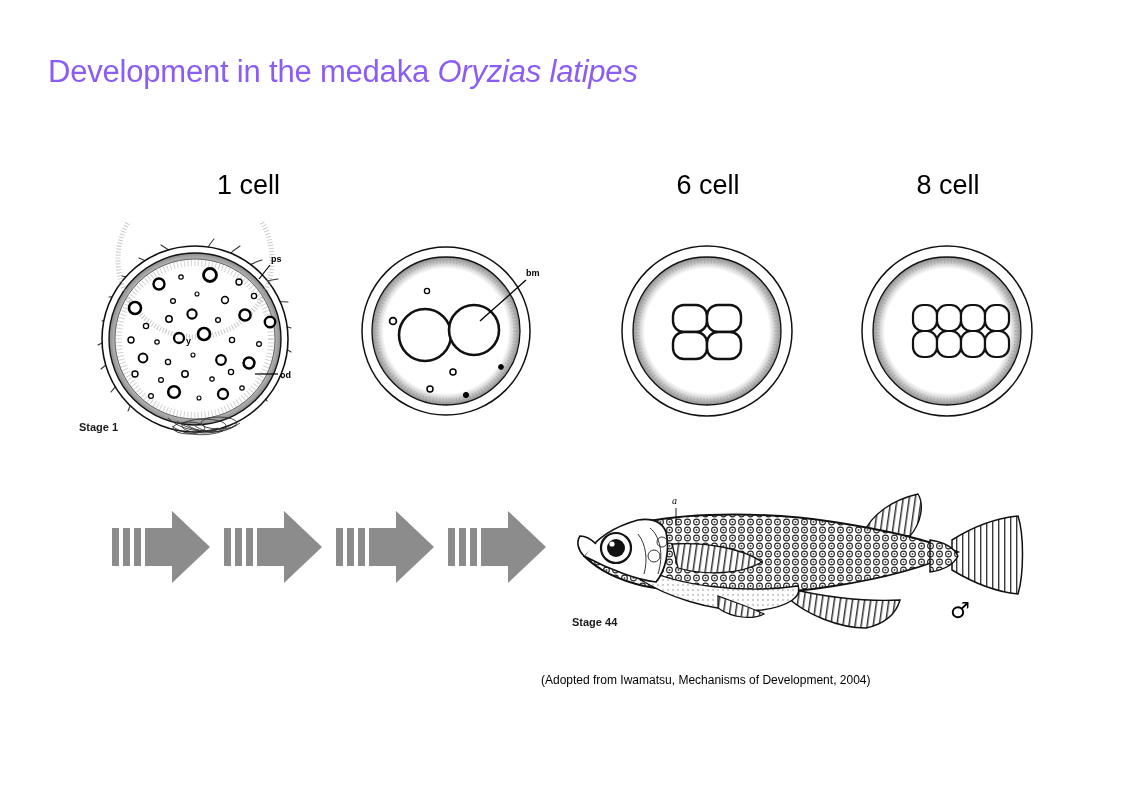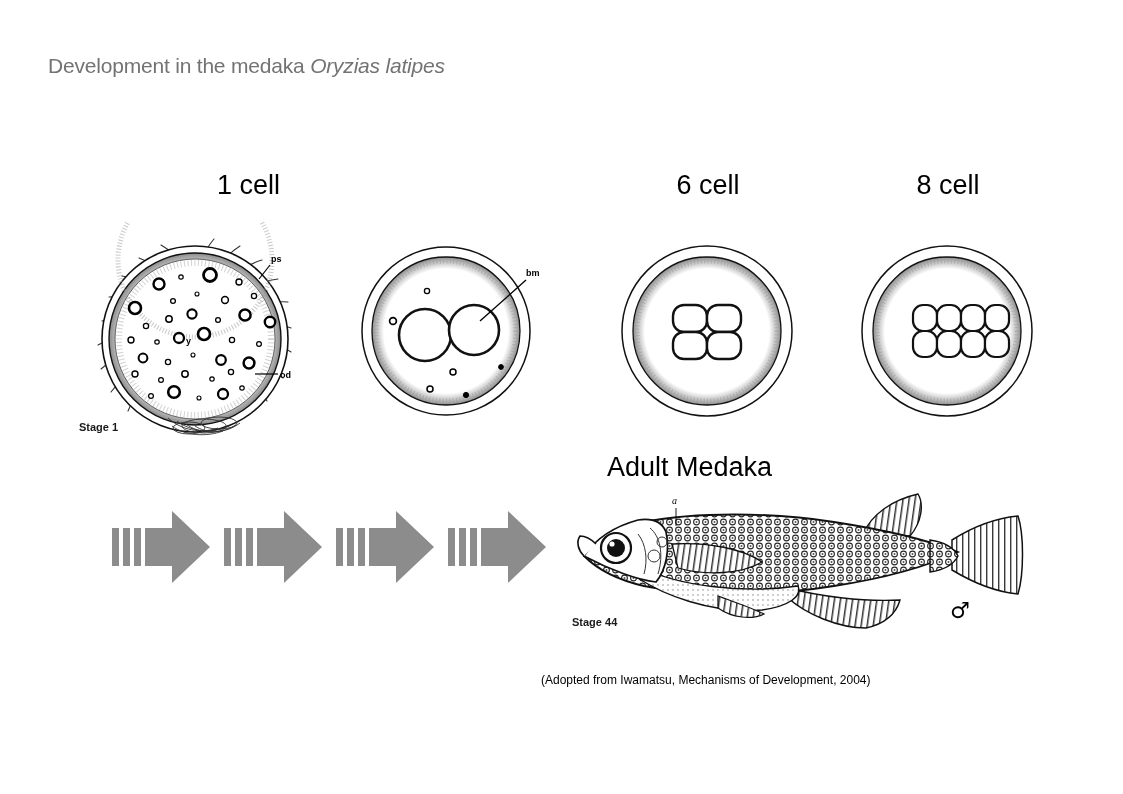--- a/index.html
+++ b/index.html
@@ -19,25 +19,25 @@
     position: absolute;
     left: 0; top: 0;
     width: 1123px;
     height: 794px;
     background: #ffffff;
   }
   .title {
     position: absolute;
     left: 48px;
     top: 54px;
-    font-size: 21px;
+    font-size: 31px;
     font-weight: 400;
     letter-spacing: -0.2px;
     white-space: nowrap;
-    color: #737373;
+    color: #8b5cf6;
   }
   .title .sci {
     font-style: italic;
   }
   .stage-label {
     position: absolute;
     top: 170px;
     font-size: 27px;
     font-weight: 400;
     text-align: center;
@@ -320,21 +320,20 @@
     <svg width="105" height="76" viewBox="0 0 105 76">
       <g fill="#8c8c8c">
         <rect x="2" y="19" width="7" height="38"></rect>
         <rect x="13" y="19" width="7" height="38"></rect>
         <rect x="24" y="19" width="7" height="38"></rect>
         <path d="M35,19 L62,19 L62,2 L100,38 L62,74 L62,57 L35,57 Z"></path>
       </g>
     </svg>
   </div>
 
-  <div class="adult-label">Adult Medaka</div>
 
   <div class="fish-wrap">
     <svg width="490" height="165" viewBox="0 0 490 165">
       <defs>
         <pattern id="scales" width="9" height="8" patternUnits="userSpaceOnUse">
           <rect width="9" height="8" fill="#ffffff"></rect>
           <circle cx="4.5" cy="4" r="2.9" fill="none" stroke="#2a2a2a" stroke-width="1.1"></circle>
           <circle cx="4.5" cy="4" r="1" fill="#555"></circle>
         </pattern>
         <pattern id="bellyTex" width="5" height="5" patternUnits="userSpaceOnUse">

